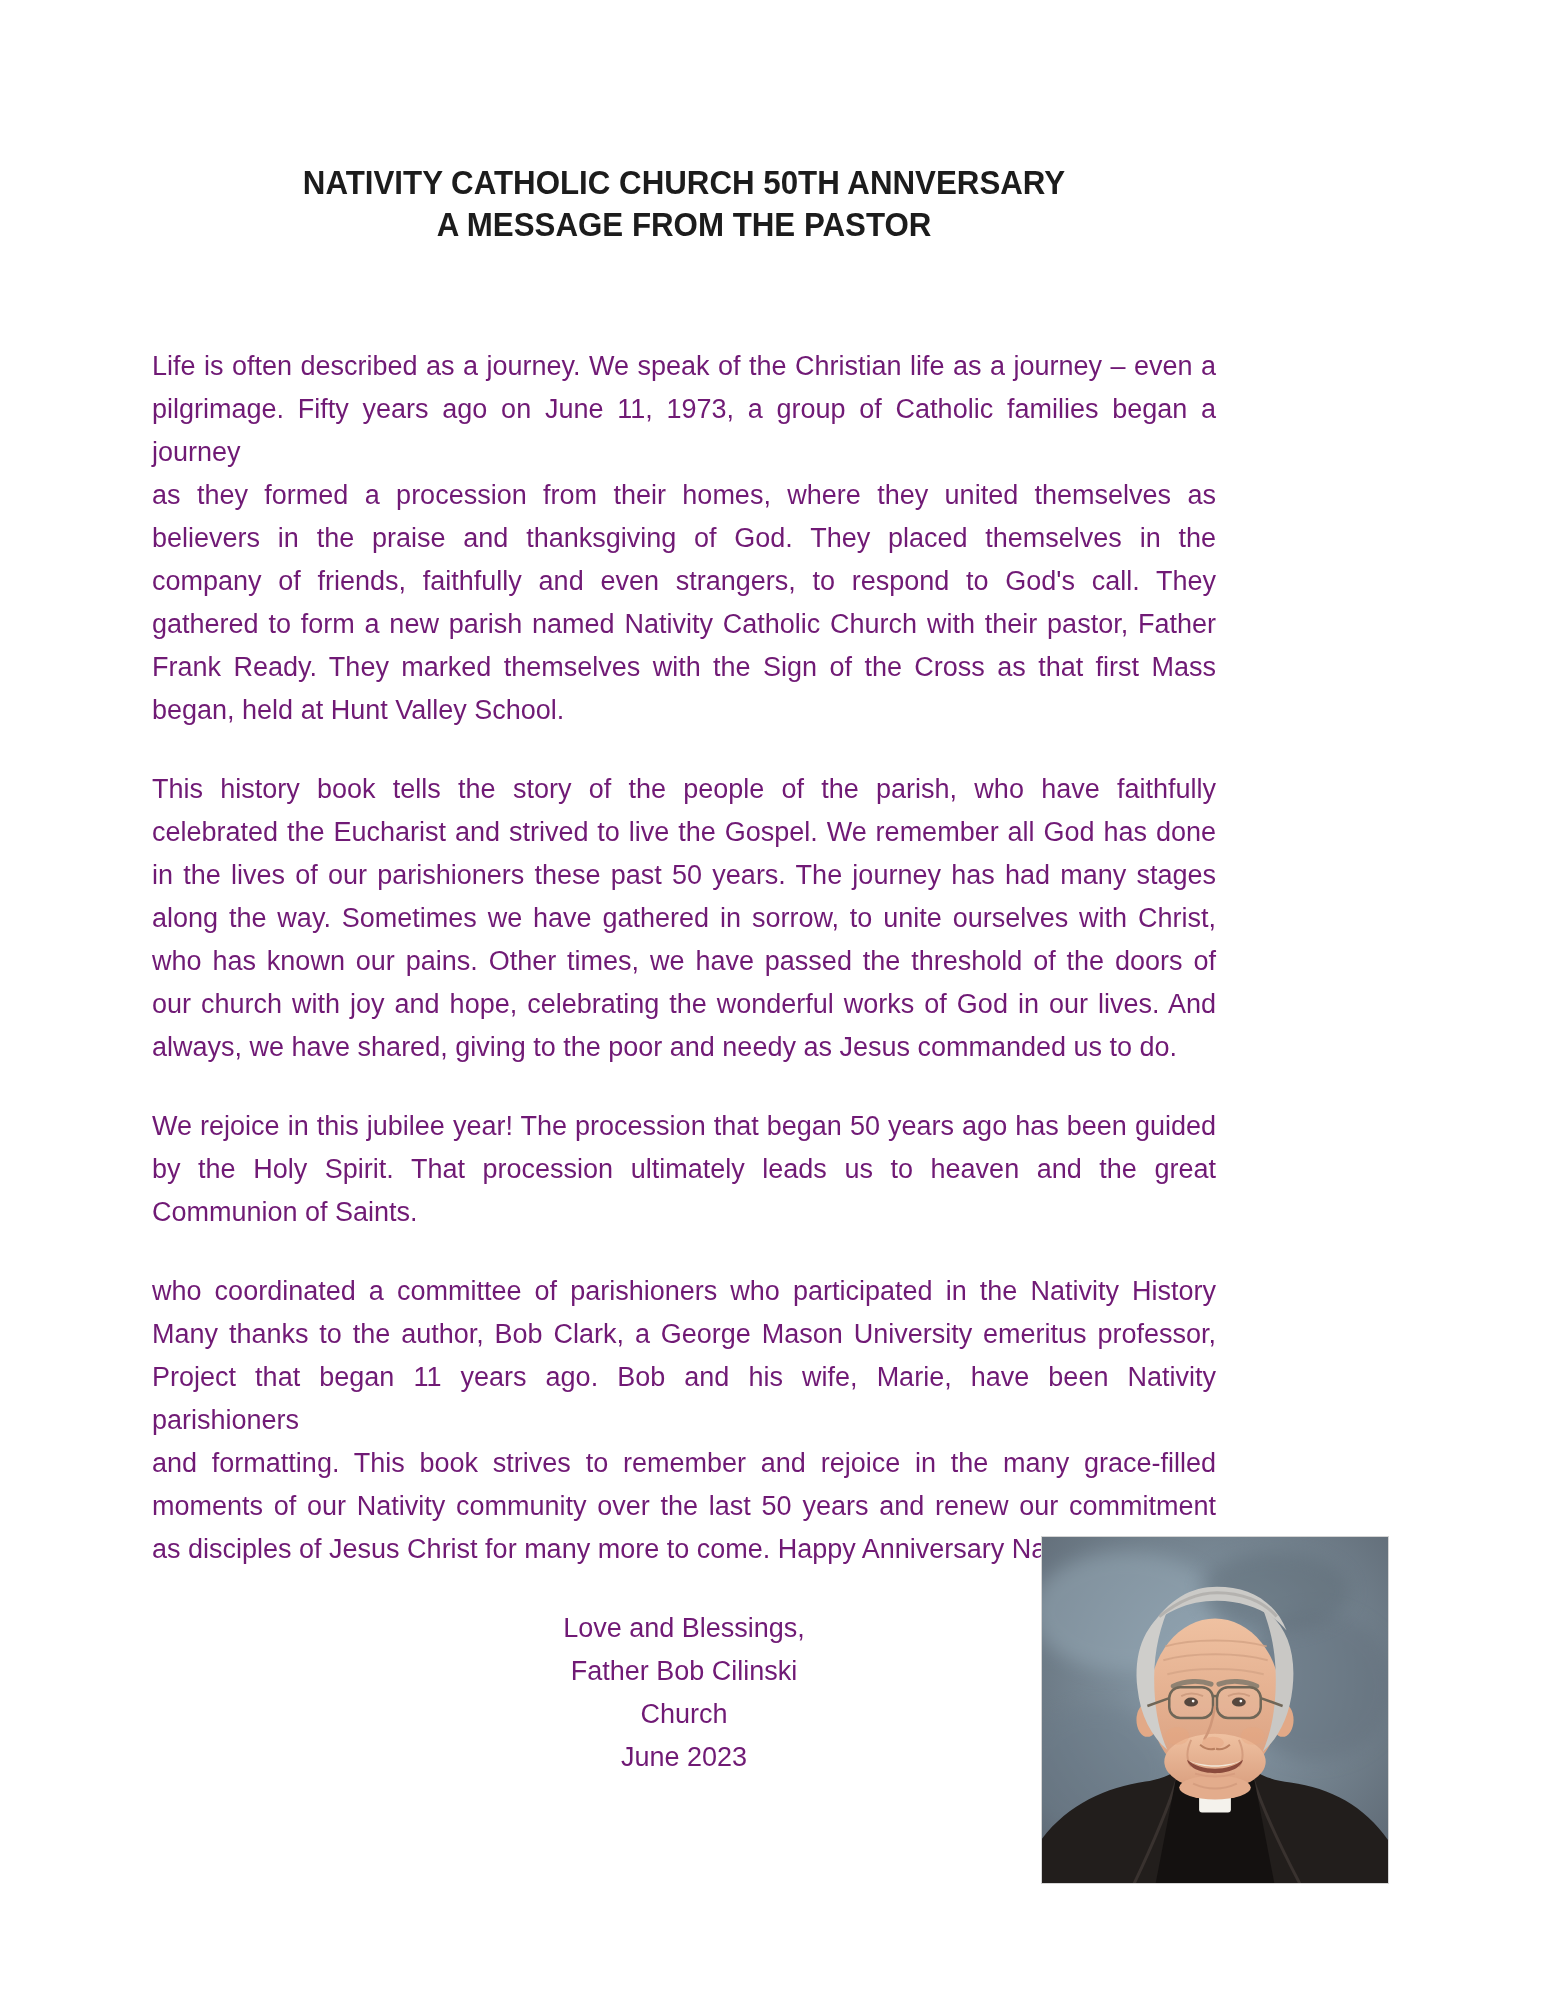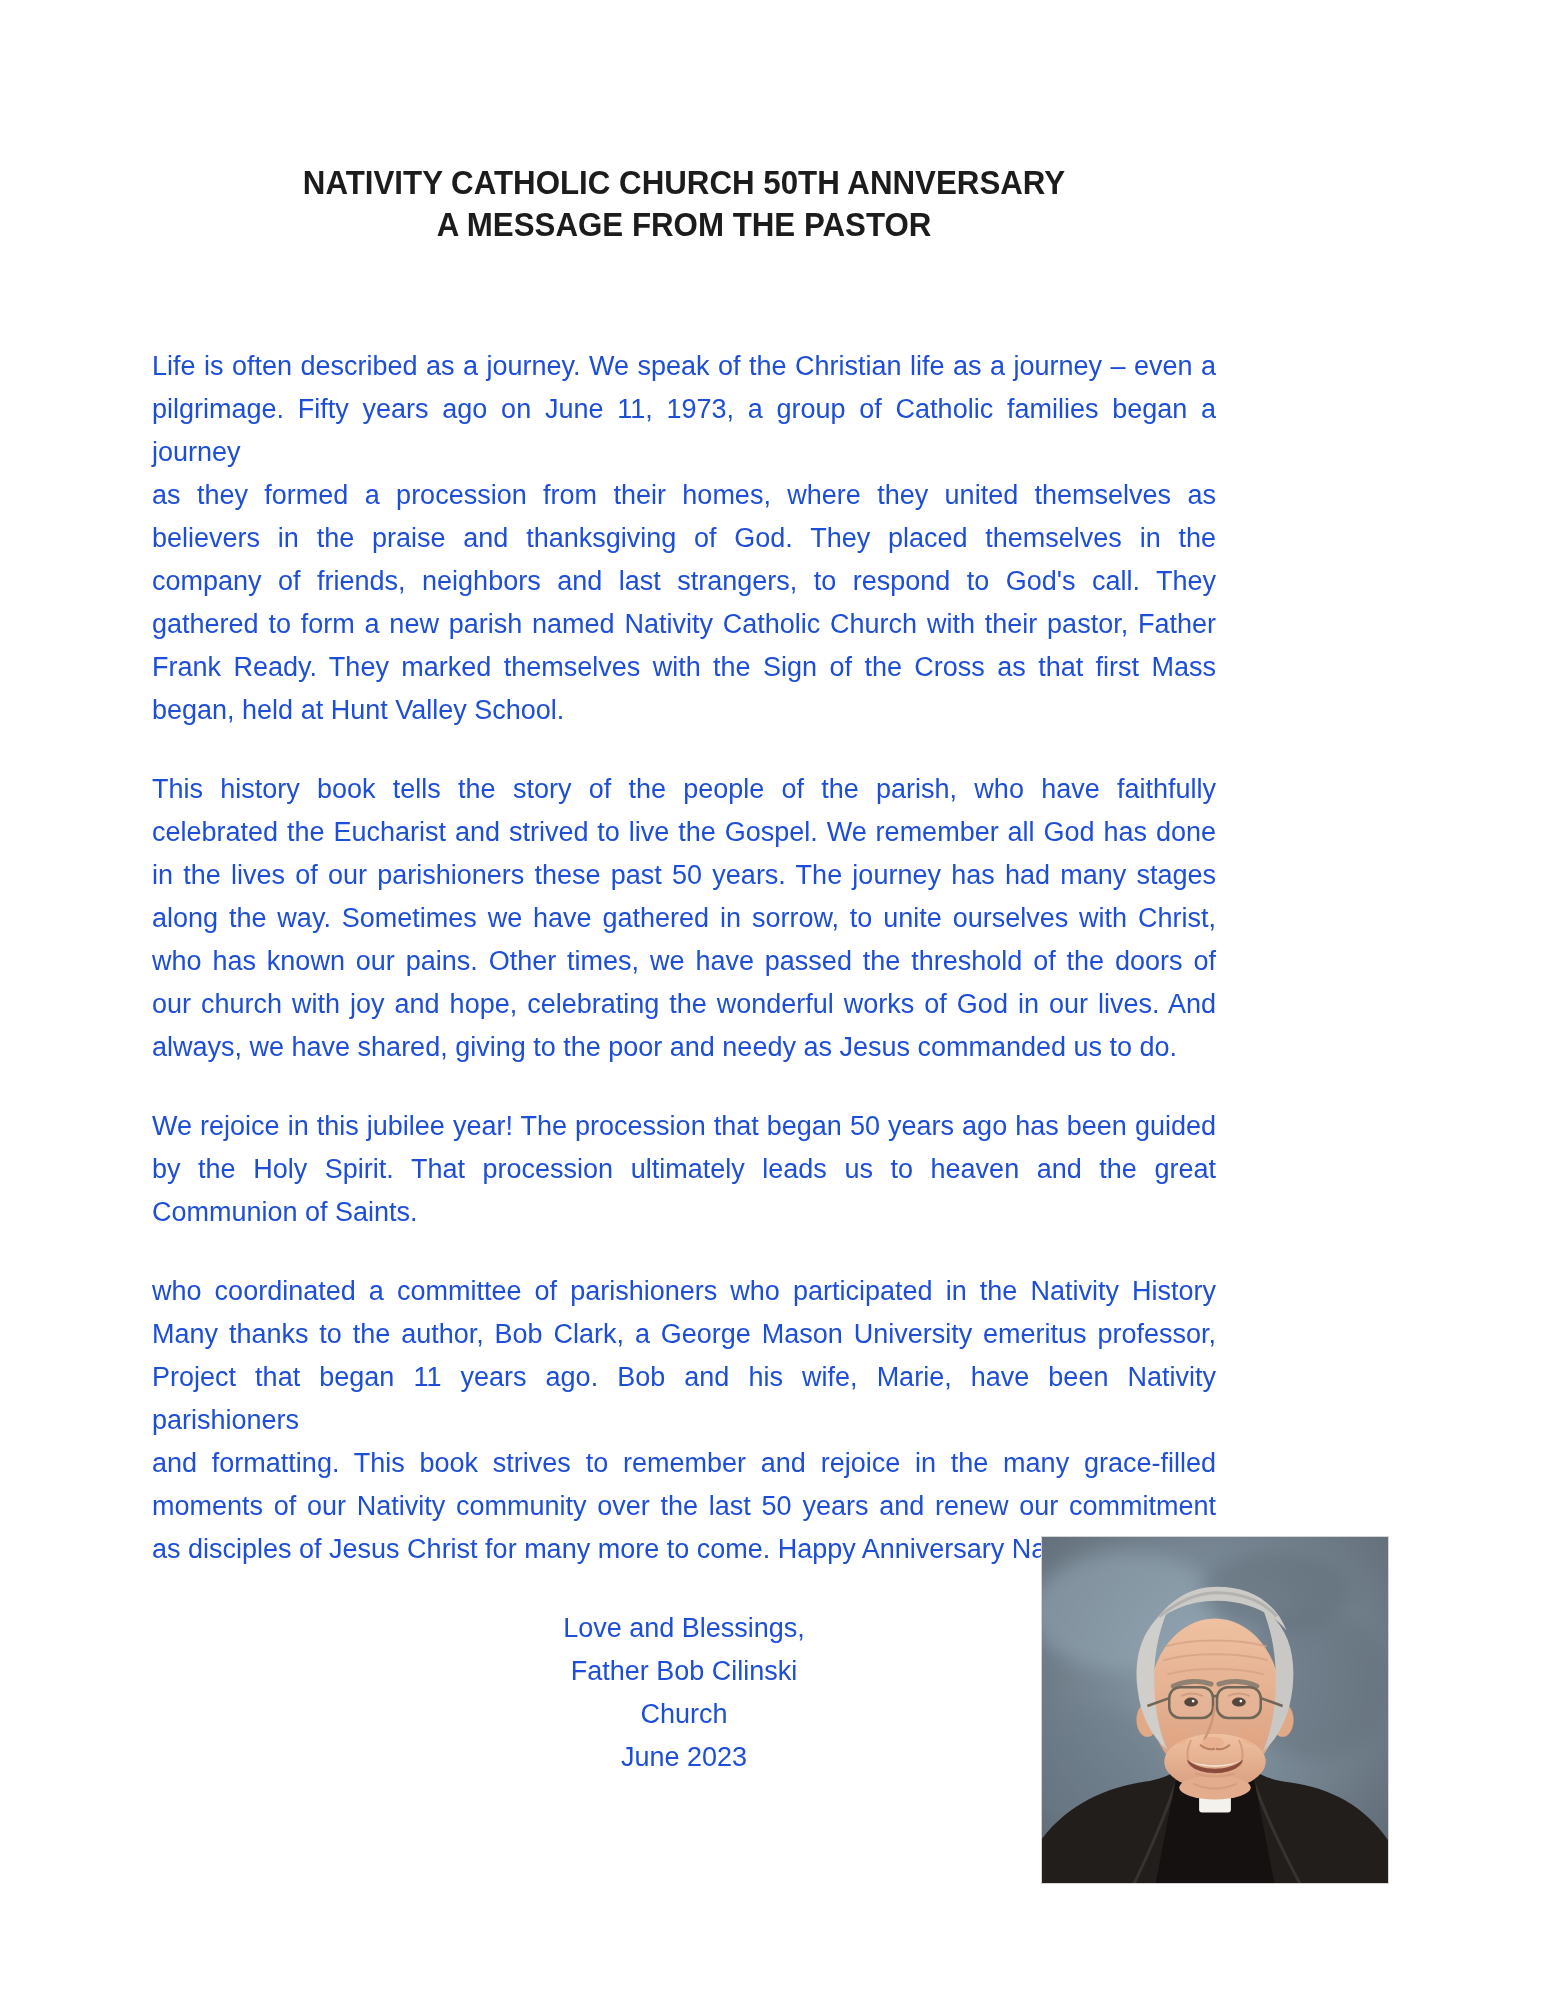--- a/index.html
+++ b/index.html
@@ -26,21 +26,21 @@
     color: #1c1c1c;
     font-size: 34px;
     line-height: 42px;
     font-weight: 700;
     letter-spacing: 0px;
     transform: scaleX(0.92);
     transform-origin: 50% 50%;
   }
   .title .title-line { display: block; }
   .body-text {
-    color: #1d4ed8;
+    color: #701a75;
     font-size: 27px;
     line-height: 43px;
     font-weight: 400;
   }
   .para { margin: 0 0 36px 0; }
   .para .line {
     text-align: justify;
     text-align-last: justify;
   }
   .para .line.last {
@@ -71,21 +71,21 @@
     <span class="title-line">A MESSAGE FROM THE PASTOR</span>
   </h1>
 
   <div class="body-text">
 
     <div class="para">
       <div class="line">Life is often described as a journey. We speak of the Christian life as a journey – even a</div>
       <div class="line">pilgrimage. Fifty years ago on June 11, 1973, a group of Catholic families began a journey</div>
       <div class="line">as they formed a procession from their homes, where they united themselves as</div>
       <div class="line">believers in the praise and thanksgiving of God. They placed themselves in the</div>
-      <div class="line">company of friends, neighbors and last strangers, to respond to God's call. They</div>
+      <div class="line">company of friends, faithfully and even strangers, to respond to God's call. They</div>
       <div class="line">gathered to form a new parish named Nativity Catholic Church with their pastor, Father</div>
       <div class="line">Frank Ready. They marked themselves with the Sign of the Cross as that first Mass</div>
       <div class="line last">began, held at Hunt Valley School.</div>
     </div>
 
     <div class="para">
       <div class="line">This history book tells the story of the people of the parish, who have faithfully</div>
       <div class="line">celebrated the Eucharist and strived to live the Gospel. We remember all God has done</div>
       <div class="line">in the lives of our parishioners these past 50 years. The journey has had many stages</div>
       <div class="line">along the way. Sometimes we have gathered in sorrow, to unite ourselves with Christ,</div>

